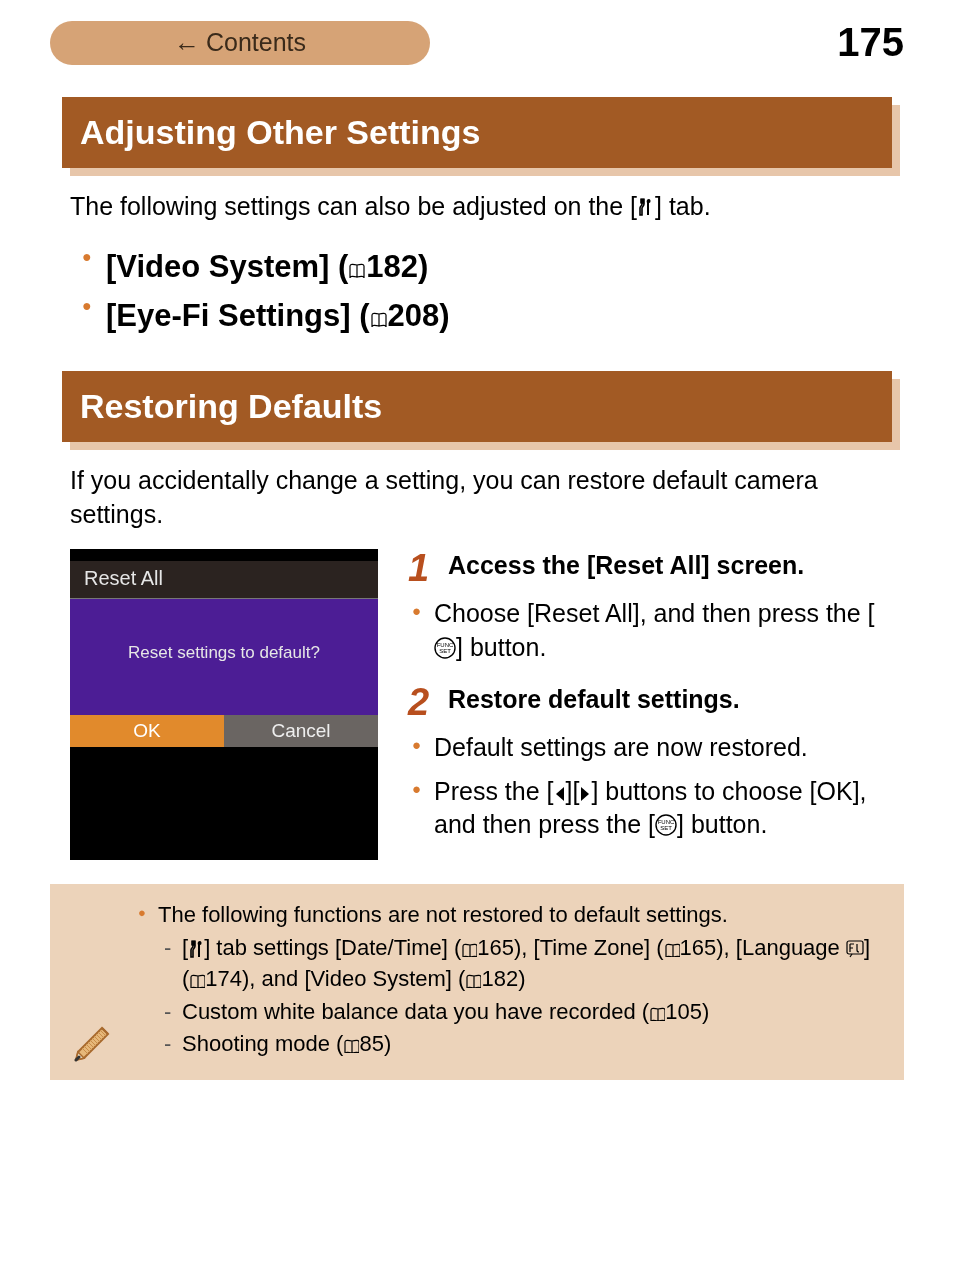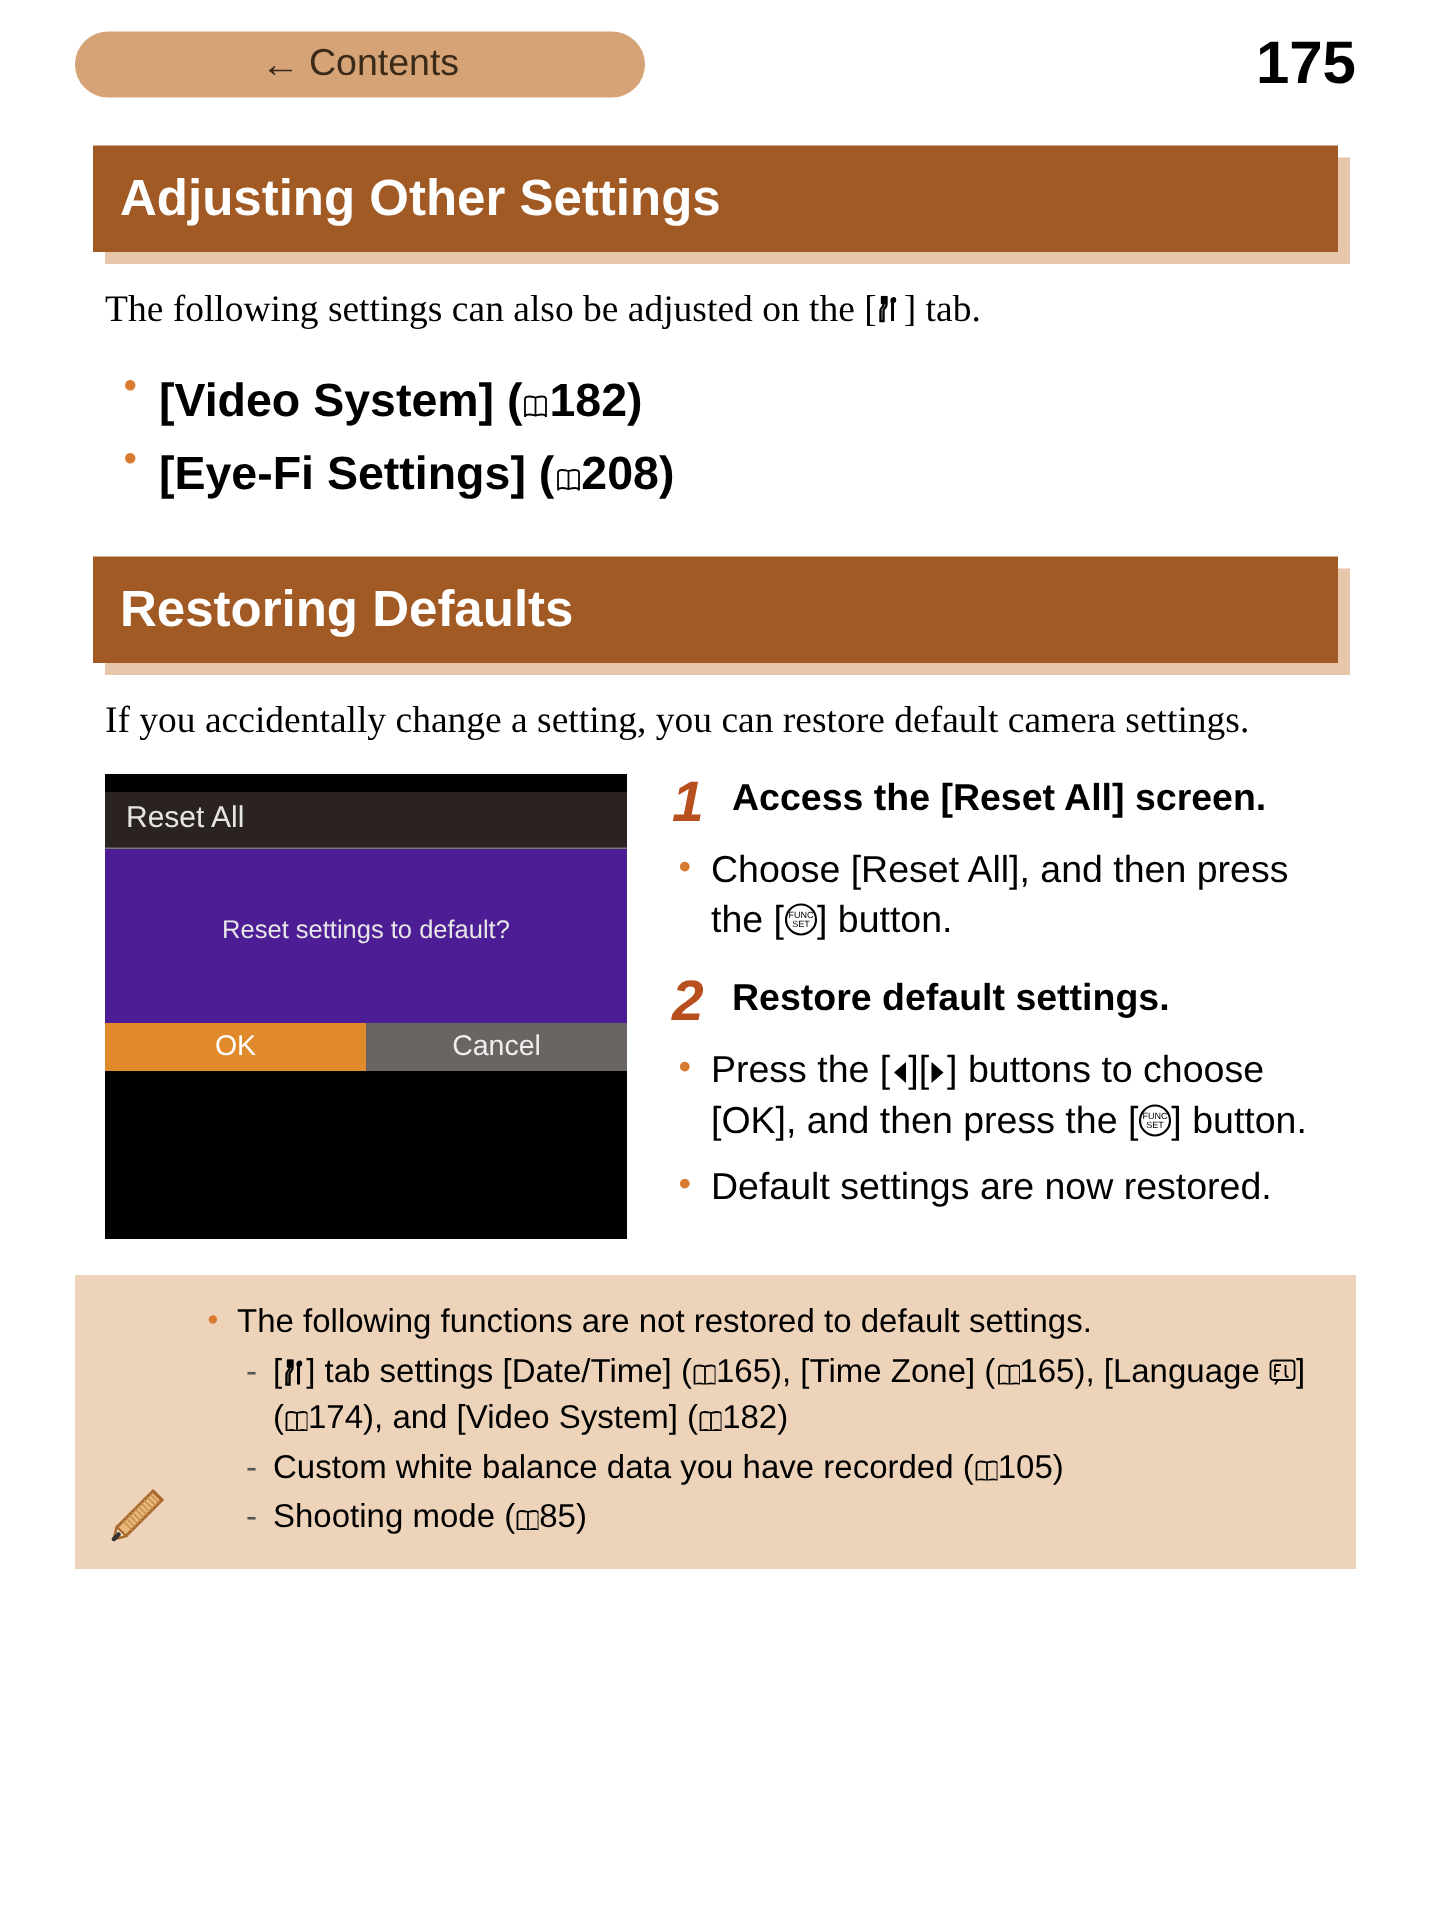--- a/index.html
+++ b/index.html
@@ -53,21 +53,20 @@
     background: #a25a24;
     color: #fff;
     font-size: 34px;
     font-weight: bold;
     padding: 16px 18px;
   }
   .intro-para {
     font-size: 25px;
     margin: 0 20px 18px 20px;
     line-height: 1.35;
-    font-family: Liberation Serif, serif;
   }
   ul.orange-bullets {
     list-style: none;
     margin: 0 20px 30px 20px;
   }
   ul.orange-bullets > li {
     position: relative;
     padding-left: 36px;
     font-size: 31px;
     line-height: 1.6;
@@ -89,21 +88,21 @@
   .tools-icon, .funcset-icon, .lang-icon, .tri-icon {
     display: inline-block;
     vertical-align: -3px;
   }
   .two-col {
     display: flex;
     gap: 30px;
     margin: 0 20px 20px 20px;
   }
   .screenshot {
-    width: 348px;
+    width: 308px;
     background: #000;
     padding: 12px 0 30px 0;
     color: #fff;
   }
   .screenshot .screen-inner {
     background: #2b2320;
     margin: 0;
     padding: 0;
   }
   .screenshot .title {
@@ -318,30 +317,30 @@
             <use href="#funcset"></use>
           </svg><span>] button.</span>
       </li>
     </ul>
 
     <div class="step">
       <div class="step-num">2</div>
       <div class="step-title">Restore default settings.</div>
     </div>
     <ul class="step-bullets">
+      <li>Default settings are now restored.</li>
       <li>
         <span>Press the [</span><svg class="tri-icon" width="12" height="18">
             <use href="#tri-left"></use>
           </svg><span>][</span><svg class="tri-icon" width="12" height="18">
             <use href="#tri-right"></use>
           </svg><span>] buttons to choose [OK], and then press the [</span><svg class="funcset-icon" width="22" height="22">
             <use href="#funcset"></use>
           </svg><span>] button.</span>
       </li>
-      <li>Default settings are now restored.</li>
     </ul>
   </div>
 </div>
 
 <div class="note-box">
   <svg class="pencil" width="46" height="46">
       <use href="#pencil"></use>
     </svg>
   <div class="note-content">
     <ul>

